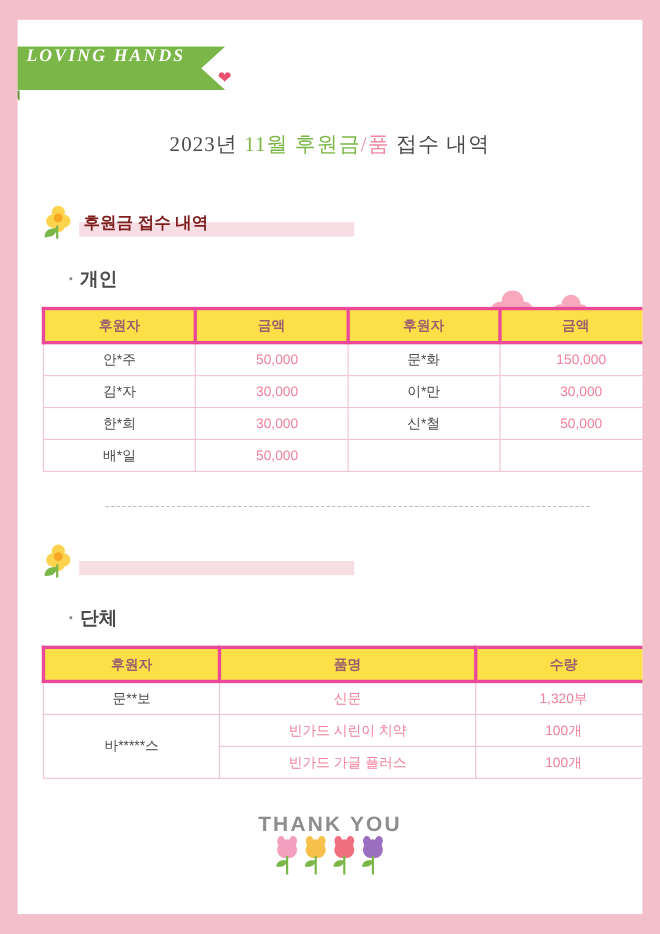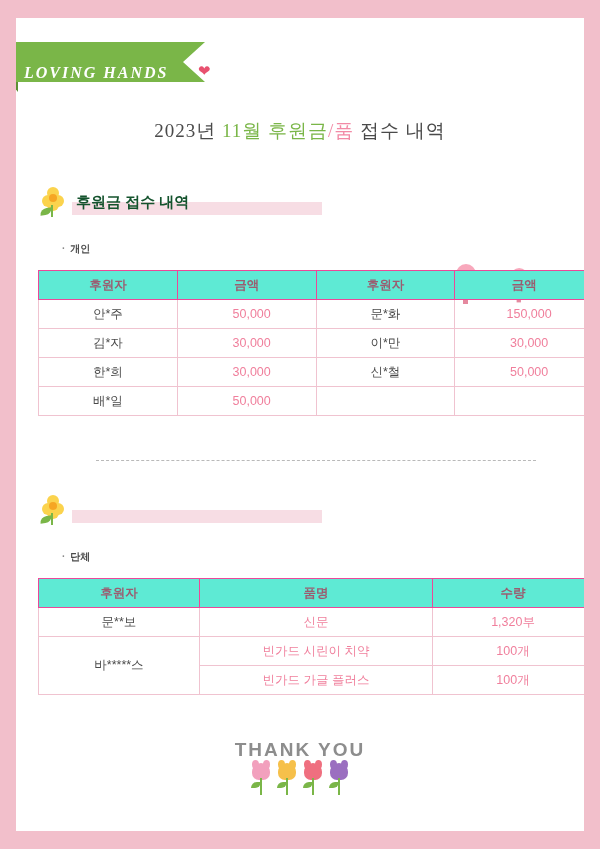--- a/index.html
+++ b/index.html
@@ -40,21 +40,21 @@
   }
   .ribbon {
     position: absolute;
     top: 0;
     left: 0;
     width: 195px;
     height: 40px;
     background: #7ab648;
     clip-path: polygon(0 0, 195px 0, 173px 20px, 195px 40px, 0 40px);
     display: flex;
-    align-items: flex-end;
+    align-items: flex-start;
     box-sizing: border-box;
     padding-left: 14px;
   }
   .ribbon-text {
     color: #ffffff;
     font-size: 16px;
     font-weight: bold;
     letter-spacing: 2px;
     font-family: "Liberation Serif", serif;
     font-style: italic;
@@ -150,55 +150,55 @@
     width: 12px; height: 7px;
     background: #7ab648;
     border-radius: 10px 0 10px 0;
     transform: rotate(-8deg);
   }
   .sec-title {
     position: relative;
     z-index: 2;
     font-size: 15px;
     font-weight: bold;
-    color: #14532d;
+    color: #7f1d1d;
     padding-left: 4px;
   }
   .sec-highlight {
     position: absolute;
     left: 34px;
     top: 14px;
     width: 250px;
     height: 13px;
     background: #f7dde4;
     z-index: 1;
   }
 
   
   .sub-head {
-    font-size: 10px;
+    font-size: 17px;
     font-weight: bold;
     color: #4a4a4a;
     margin-left: 24px;
   }
   .sub-head .dot { color: #8a8a8a; margin-right: 5px; }
 
   
   table {
     border-collapse: collapse;
     width: 100%;
     table-layout: fixed;
     font-size: 12.5px;
   }
   table th {
-    background: #5eead4;
+    background: #fde047;
     color: #9b5c70;
     font-weight: bold;
     height: 26px;
-    border: 1px solid #ec4899;
+    border: 3px solid #ec4899;
   }
   table td {
     height: 26px;
     text-align: center;
     border: 1px solid #f0c3d0;
     color: #4a4a4a;
   }
   td.amount { color: #f07f9c; padding-left: 11px; }
   td.blank { border-left: 1px solid #f0c3d0; }
 

